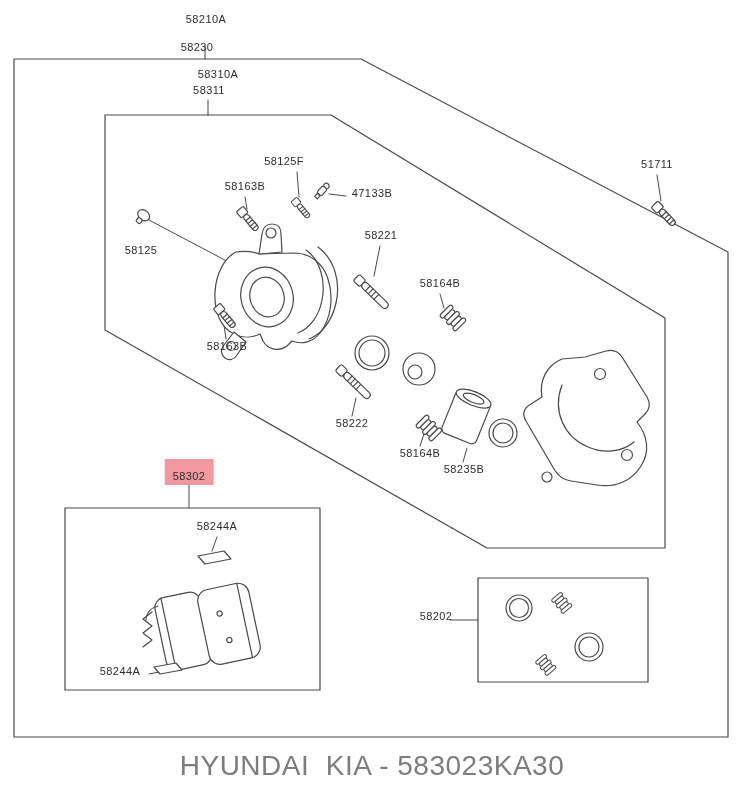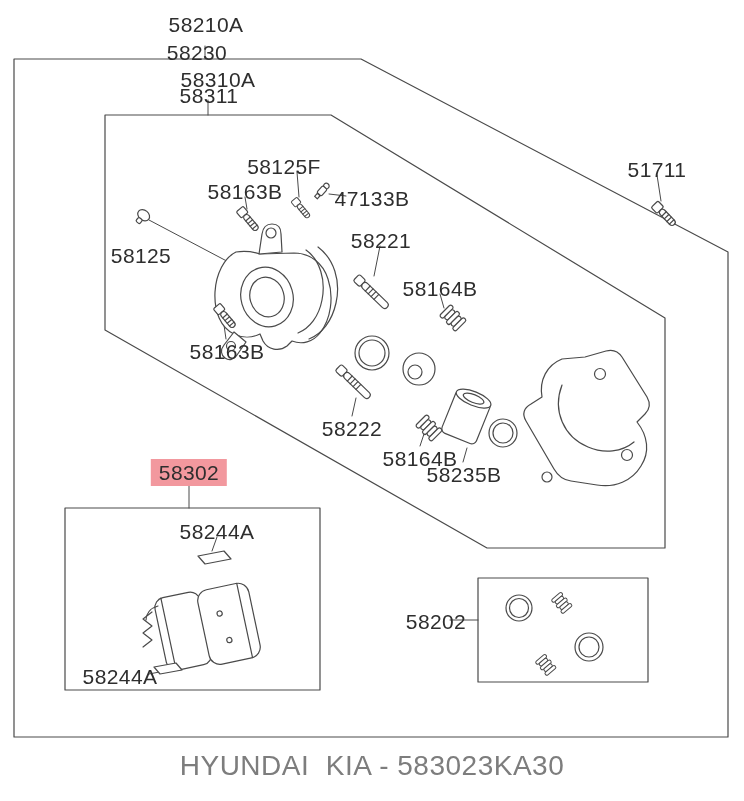--- a/index.html
+++ b/index.html
@@ -10,24 +10,24 @@
   }
   *{box-sizing:border-box}
   body{margin:0;background:#fff}
   .stage{
     position:relative;width:744px;height:801px;background:#fff;overflow:hidden;
     font-family:"Liberation Sans", sans-serif;
   }
   svg{position:absolute;left:0;top:0}
   .lbl{
     position:absolute;transform:translateX(-50%);
-    font-size:21px;letter-spacing:.4px;color:var(--label);
+    font-size:11px;letter-spacing:.4px;color:var(--label);
     white-space:nowrap;line-height:1.05;
   }
-  .lbl.hl{background:var(--hl);padding:3px 8px 2px}
+  .lbl.hl{background:var(--hl);padding:12px 8px 2px}
   .footer{
     position:absolute;left:0;right:0;top:750px;
     display:flex;justify-content:center;gap:19px;
     font-size:28px;color:var(--footer);letter-spacing:.5px;
   }
   .footer span{white-space:pre}
 </style>
 </head>
 <body>
 

